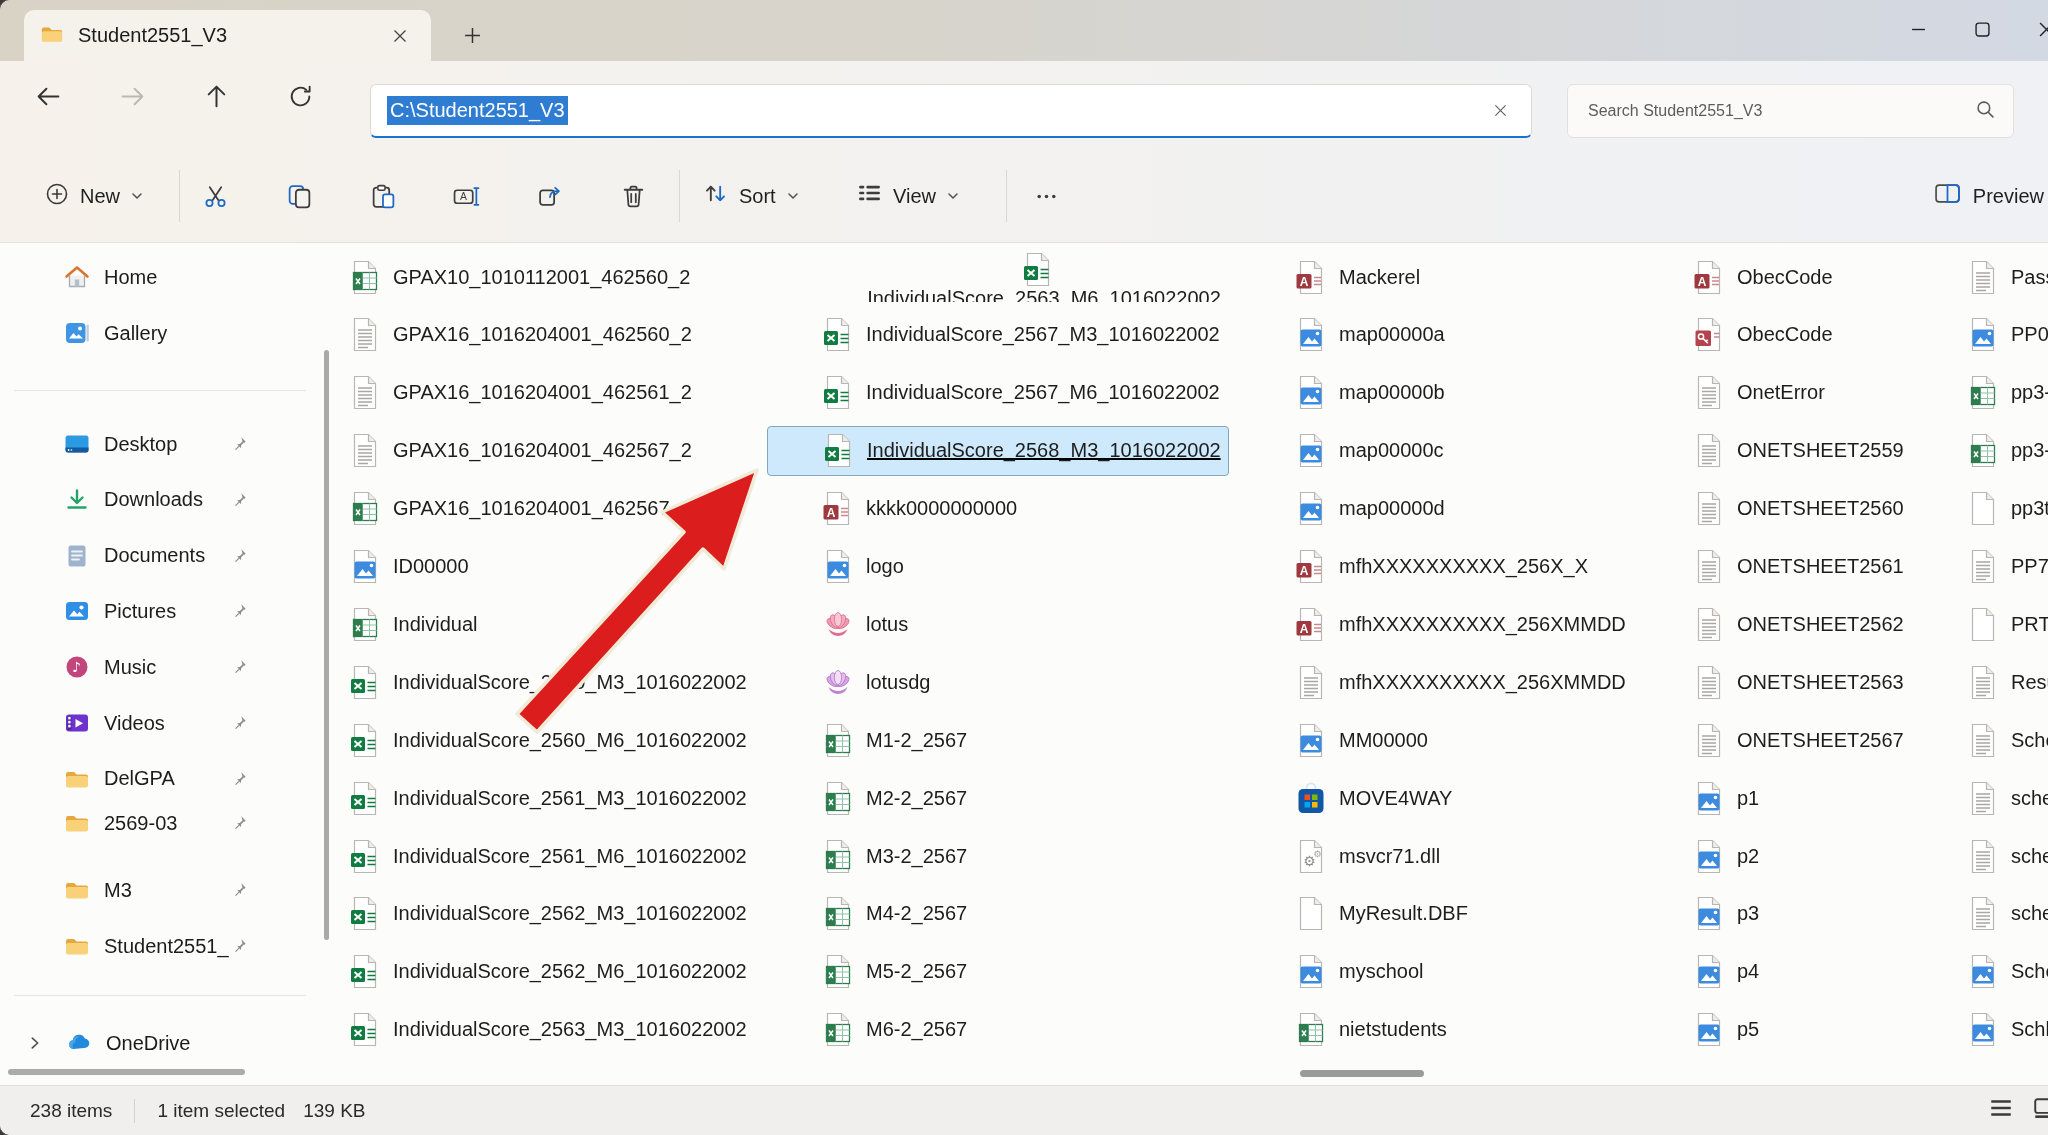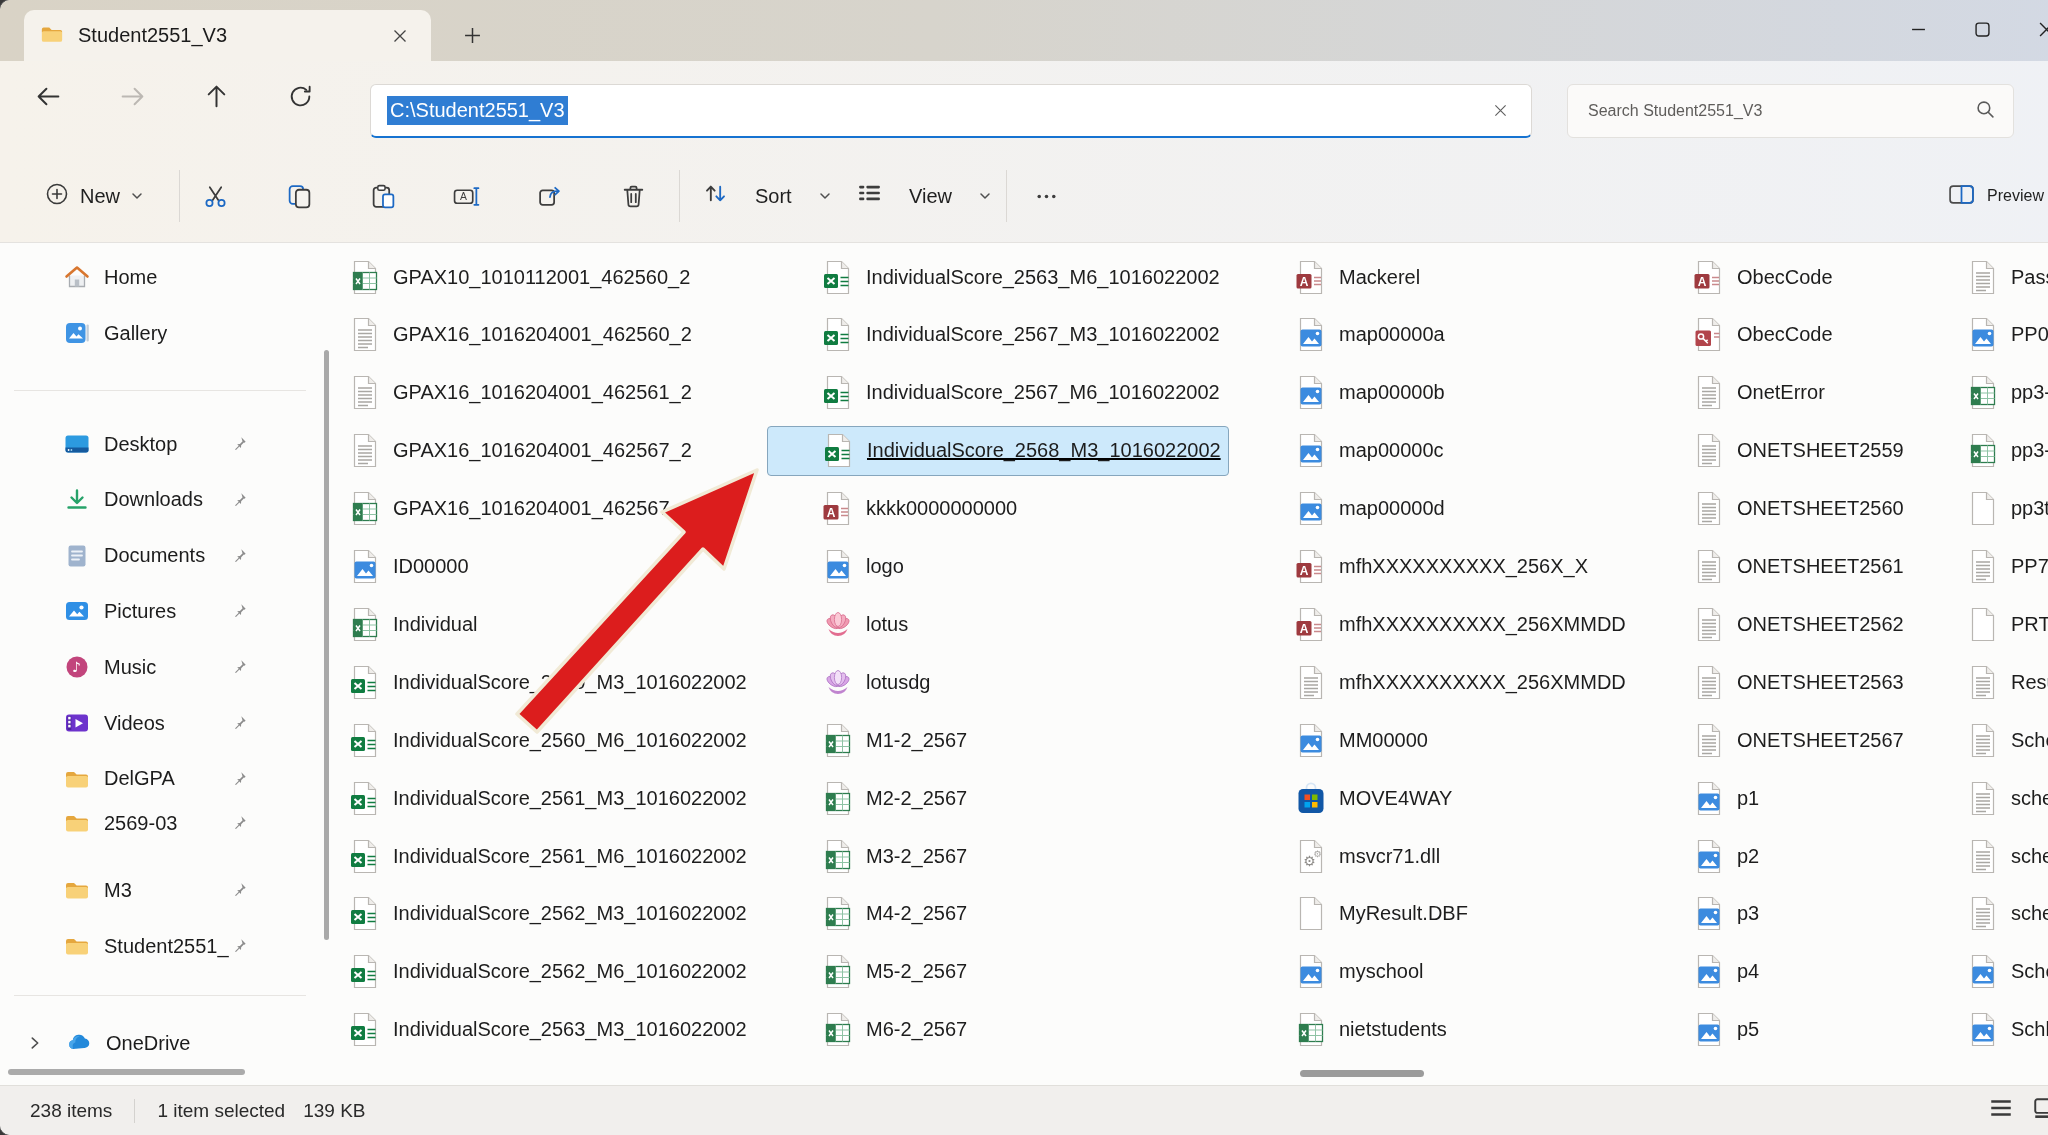--- a/index.html
+++ b/index.html
@@ -18,22 +18,22 @@
   .address{position:absolute;left:370px;top:23px;width:1162px;height:54px;background:#fff;border:1px solid #dcd9d5;border-bottom:2px solid #1673d1;border-radius:6px;display:flex;align-items:center;padding:0 16px;box-sizing:border-box;}
   .addr-sel{background:#2f7dd3;color:#fff;font-size:20px;padding:3px 3px;white-space:pre;}
   .addr-clear{margin-left:auto;width:30px;height:30px;display:flex;align-items:center;justify-content:center;}
   .search{position:absolute;left:1567px;top:23px;width:447px;height:54px;background:#fbfaf9;border:1px solid #e3e1de;border-radius:6px;display:flex;align-items:center;padding:0 18px;box-sizing:border-box;}
   .search input{border:0;outline:0;background:transparent;font-size:16px;color:#333;flex:1;font-family:inherit;}
   .search input::placeholder{color:#5f5d5b;opacity:1;}
   .toolbar{position:absolute;top:89px;left:0;width:100%;height:93px;}
   .tb-new{position:absolute;left:30px;top:22px;height:48px;display:flex;align-items:center;gap:10px;padding:0 14px;font-size:20px;color:#1f1f1f;}
   .tbdiv{position:absolute;top:20px;width:1px;height:52px;background:#dbd8d4;}
   .tb-ic{position:absolute;top:22px;width:64px;height:48px;display:flex;align-items:center;justify-content:center;border-radius:6px;}
-  .tb-grp{position:absolute;top:22px;height:48px;display:flex;align-items:center;gap:26px;font-size:20px;color:#1f1f1f;padding:0 8px;}
-  .tb-preview{position:absolute;right:34px;top:22px;height:48px;display:flex;align-items:center;gap:12px;font-size:16px;color:#1f1f1f;}
+  .tb-grp{position:absolute;top:22px;height:48px;display:flex;align-items:center;gap:10px;font-size:20px;color:#1f1f1f;padding:0 8px;}
+  .tb-preview{position:absolute;right:34px;top:22px;height:48px;display:flex;align-items:center;gap:12px;font-size:20px;color:#1f1f1f;}
   
   .main{position:absolute;top:243px;left:0;width:100%;height:842px;background:#fcfcfb;}
   .sidebar{position:absolute;left:0;top:0;width:333px;height:100%;}
   .sbitem{position:absolute;left:36px;width:264px;height:46px;display:flex;align-items:center;border-radius:6px;}
   .sbitem .sico{width:26px;height:26px;margin-left:28px;display:flex;flex:0 0 26px;}
   .sbitem .slab{font-size:20px;color:#1c1c1c;margin-left:14px;white-space:nowrap;overflow:hidden;max-width:140px;}
   .sbitem .pin{position:absolute;left:194px;top:14px;}
   .sbitem.od{left:14px;width:292px;}
   .sbitem.od .chev{margin-left:12px;display:flex;}
   .sbitem.od .sico{margin-left:22px;}
@@ -584,21 +584,21 @@
                 <path d="M18.5 1.5v7h7" fill="#efedea" stroke="#b9b6b2" stroke-width="1.2"></path>
                 <rect x="1" y="14" width="14" height="14" rx="1.5" fill="#107c41"></rect>
                 <path d="M4.5 18l7 6M11.5 18l-7 6" stroke="#fff" stroke-width="2"></path>
                 <g stroke="#107c41" stroke-width="1.6">
                   <path d="M17.5 17.5h8M17.5 21.5h8M17.5 25.5h8"></path>
                 </g>
               </svg>
             </span>
             <span class="fname">IndividualScore_2563_M3_1016022002</span>
           </div>
-          <div class="fitem" style="left: 470px; top: 9px; width: 462px; padding-left: 20px;">
+          <div class="fitem" style="left: 470px; top: 9px; width: 462px; padding-left: 20px; flex-direction: column;">
             <span class="ficon">
               <svg viewBox="0 0 30 35" width="30" height="35">
                 <path d="M4.5 1.5h14l7 7v25h-21z" fill="#fff" stroke="#b9b6b2" stroke-width="1.2"></path>
                 <path d="M18.5 1.5v7h7" fill="#efedea" stroke="#b9b6b2" stroke-width="1.2"></path>
                 <rect x="1" y="14" width="14" height="14" rx="1.5" fill="#107c41"></rect>
                 <path d="M4.5 18l7 6M11.5 18l-7 6" stroke="#fff" stroke-width="2"></path>
                 <g stroke="#107c41" stroke-width="1.6">
                   <path d="M17.5 17.5h8M17.5 21.5h8M17.5 25.5h8"></path>
                 </g>
               </svg>

